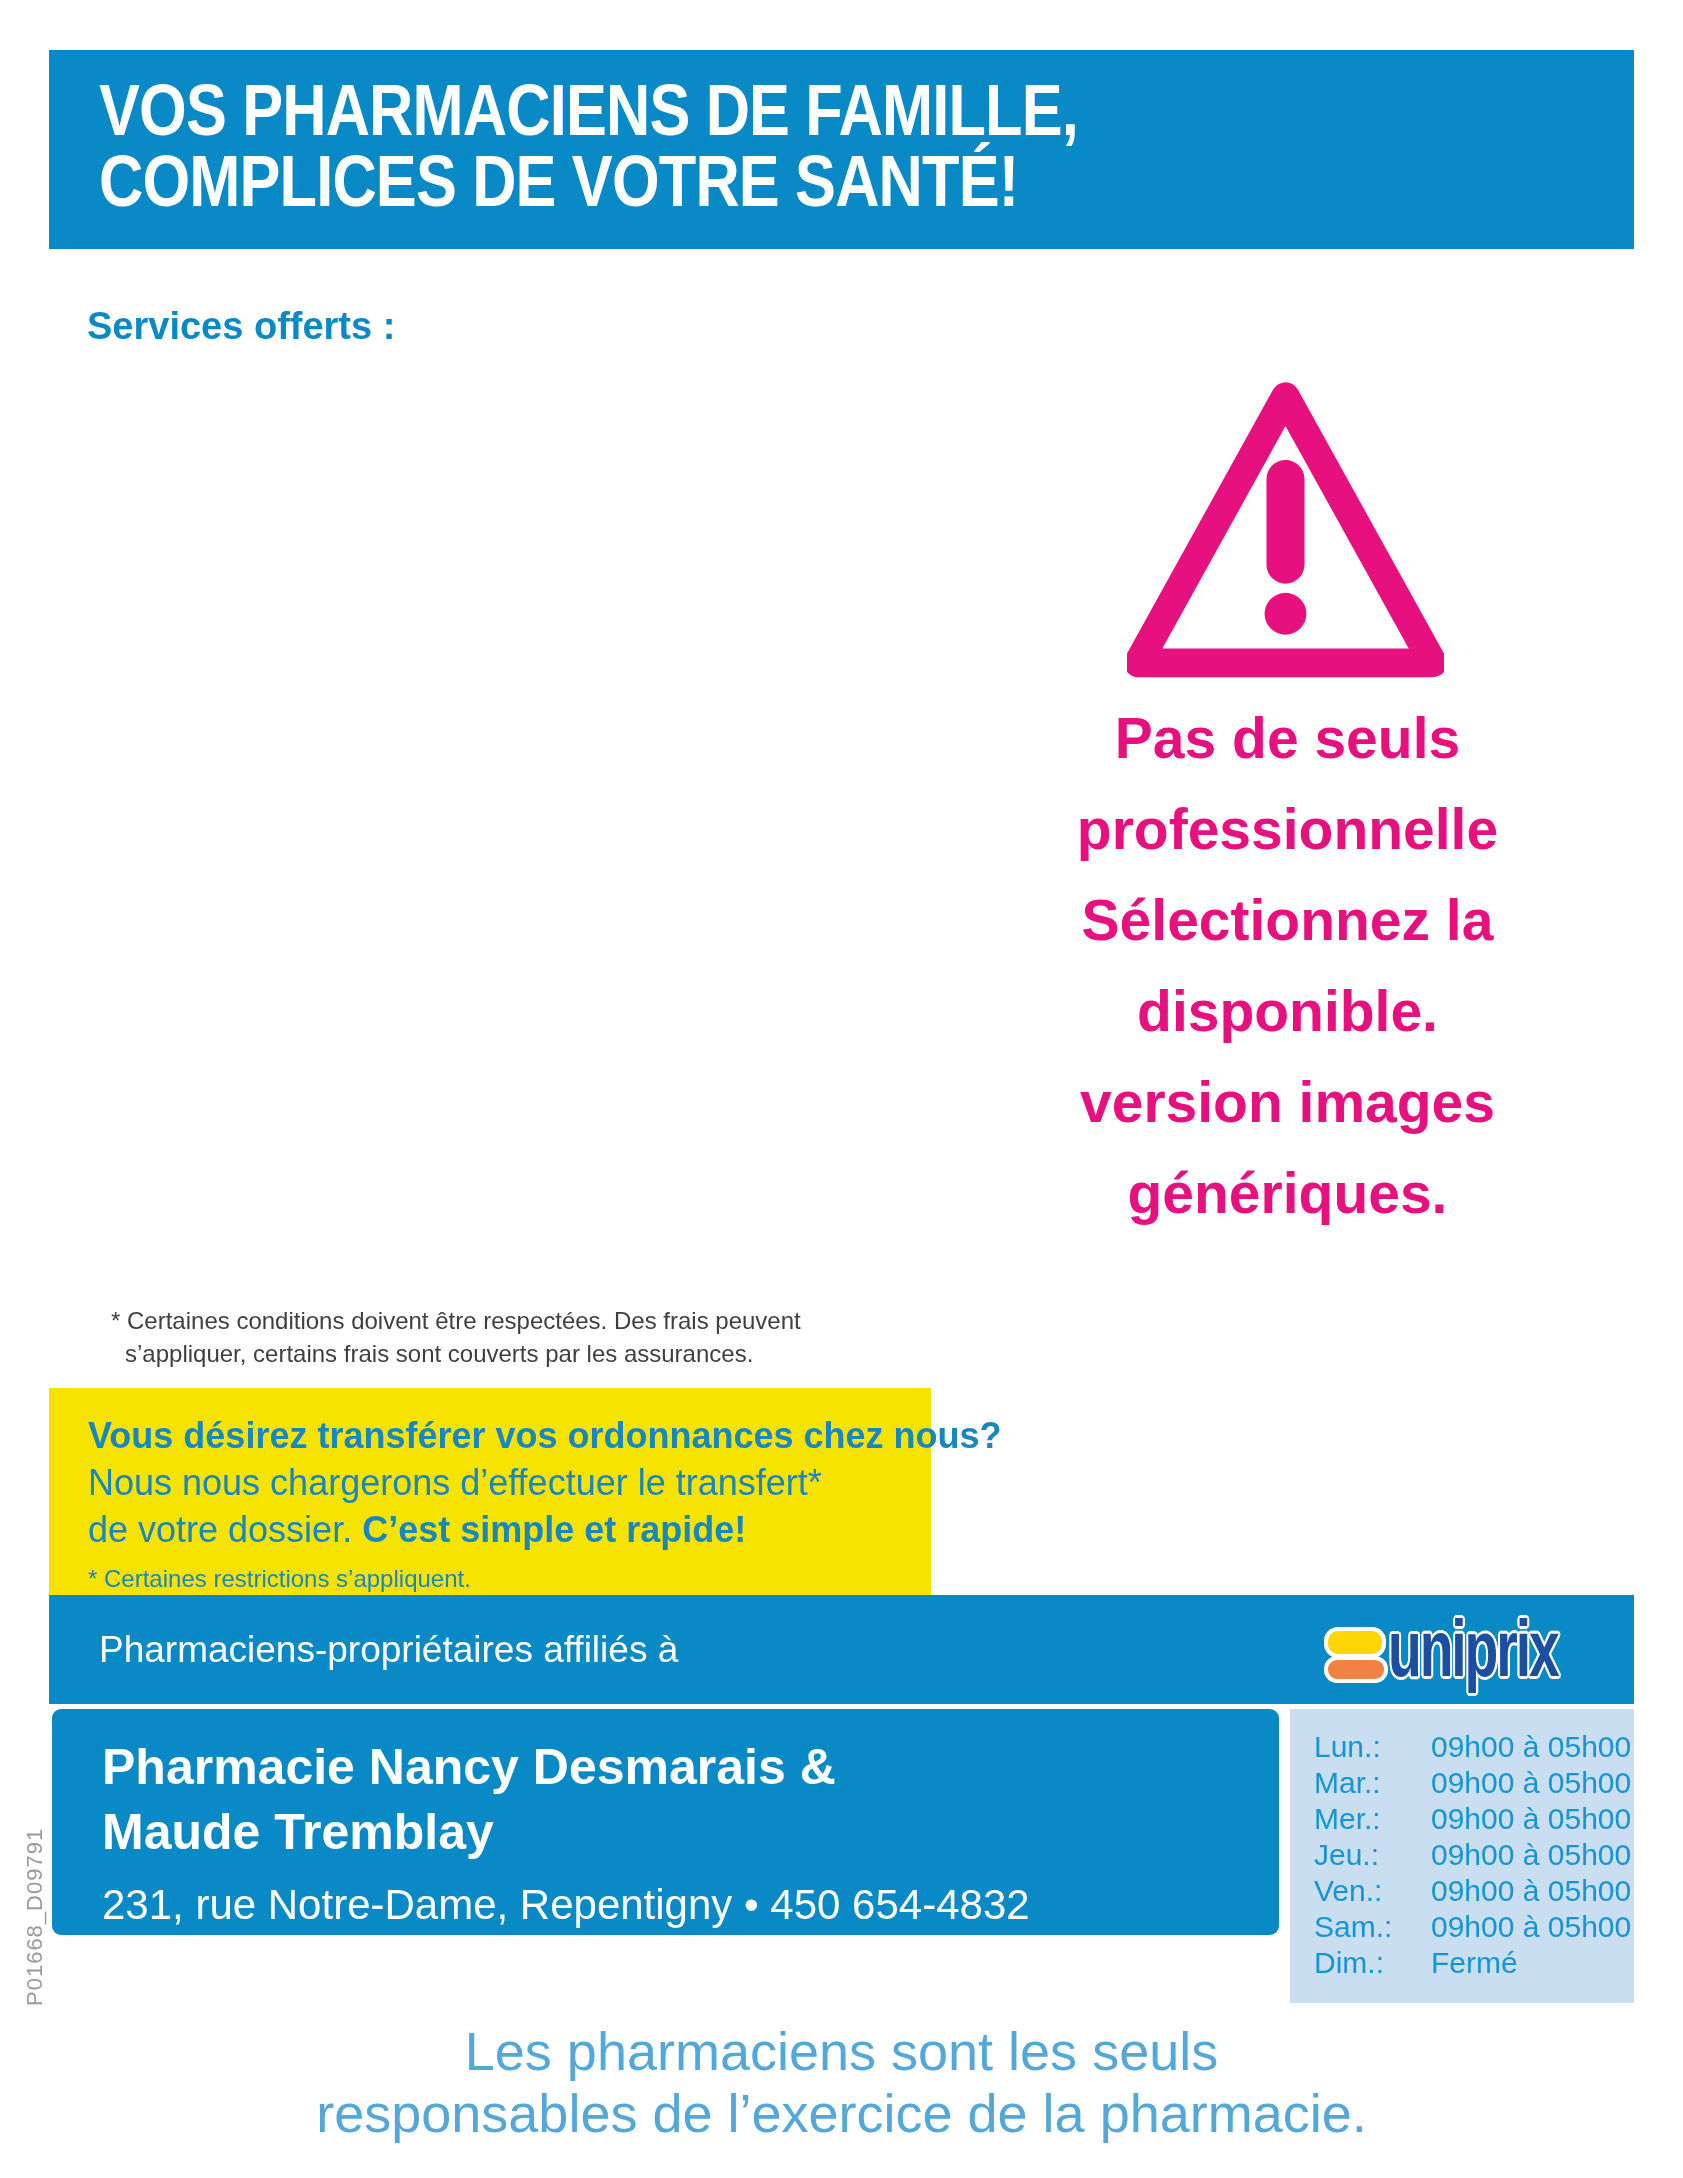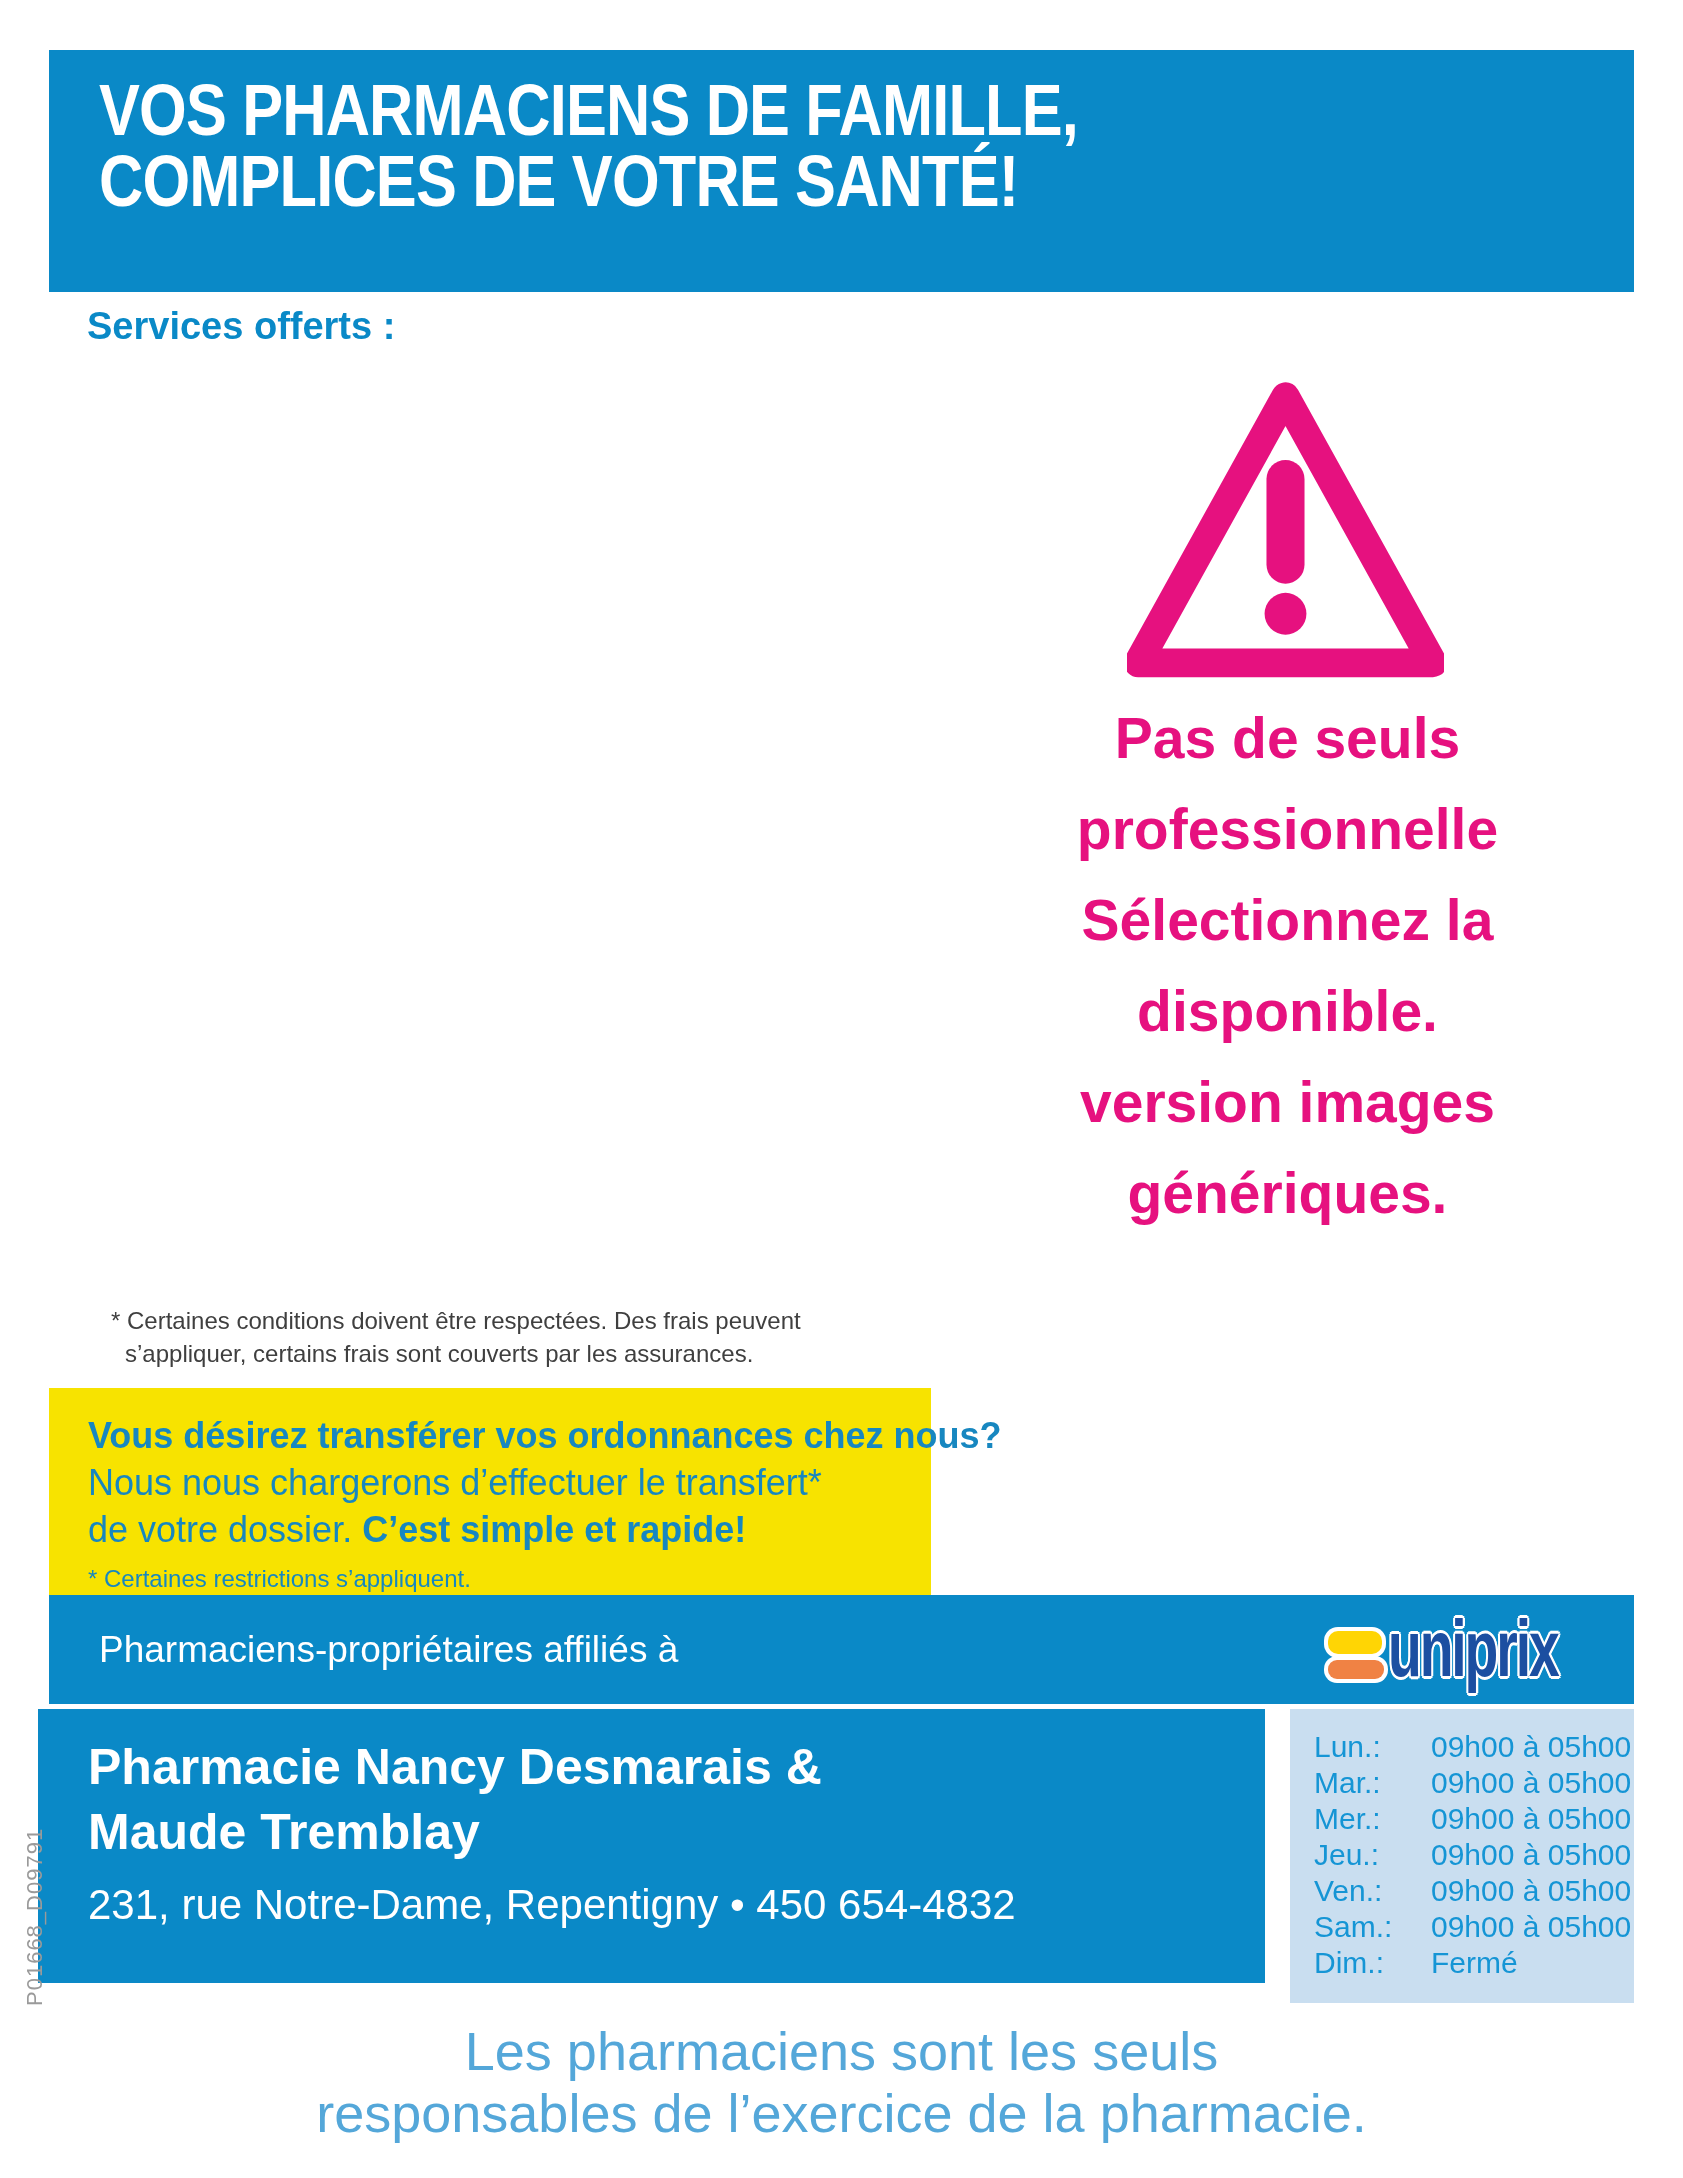--- a/index.html
+++ b/index.html
@@ -15,21 +15,21 @@
     --logo_navy:#1c4fa1;
     --logo_yellow:#ffd504;
     --logo_orange:#f08244;
   }
   html,body{margin:0;padding:0;background:#ffffff;}
   .page{
     position:relative;width:1683px;height:2178px;background:#ffffff;
     overflow:hidden;font-family:"Liberation Sans",sans-serif;
   }
   
-  .header-band{position:absolute;left:49px;top:50px;width:1585px;height:242px;background:var(--brand_blue);}
+  .header-band{position:absolute;left:49px;top:50px;width:1585px;height:199px;background:var(--brand_blue);}
   .header-text{
     position:absolute;left:50px;top:24px;color:#fff;font-size:73px;font-weight:700;
     line-height:71px;letter-spacing:-1px;transform:scaleX(0.84);transform-origin:left top;white-space:nowrap;
   }
   
   .services-label{position:absolute;left:87px;top:305px;font-size:38px;font-weight:700;color:var(--brand_blue);}
   
   .warning-triangle{position:absolute;left:1127px;top:371px;width:317px;height:327px;}
   .no-photo{
     position:absolute;left:941px;top:693px;width:693px;text-align:center;
@@ -49,21 +49,21 @@
   .affil-label{position:absolute;left:50px;top:50%;transform:translateY(-50%);color:#fff;font-size:37px;font-weight:400;white-space:nowrap;}
   .logo-bars{position:absolute;left:1279px;top:36px;width:59px;}
   .logo-bar-y{width:54px;height:23px;border-radius:10px;background:var(--logo_yellow);box-shadow:0 0 0 4px #fff;}
   .logo-bar-o{width:56px;height:19px;border-radius:9px;background:var(--logo_orange);box-shadow:0 0 0 4px #fff;margin-top:6px;}
   .logo-word{
     position:absolute;left:1339px;top:14px;font-size:79px;line-height:79px;font-weight:700;letter-spacing:-3px;
     color:var(--logo_navy);transform:scaleX(0.70);transform-origin:left top;white-space:nowrap;
     text-shadow:-3px 0 0 #fff,3px 0 0 #fff,0 -3px 0 #fff,0 3px 0 #fff,-2px -2px 0 #fff,2px -2px 0 #fff,-2px 2px 0 #fff,2px 2px 0 #fff;
   }
   
-  .pharmacy-block{position:absolute;left:38px;top:1709px;width:1227px;height:274px;background:var(--brand_blue);box-sizing:border-box;padding:26px 0 0 50px;color:#fff;}
+  .pharmacy-block{position:absolute;left:52px;top:1709px;width:1227px;height:226px;background:var(--brand_blue);box-sizing:border-box;padding:26px 0 0 50px;color:#fff;border-radius:9px;}
   .pharmacy-name{font-size:50px;font-weight:700;line-height:65px;white-space:nowrap;}
   .pharmacy-address{font-size:42px;margin-top:16px;white-space:nowrap;}
   
   .hours-panel{position:absolute;left:1290px;top:1709px;width:344px;height:294px;background:var(--panel_bg);box-sizing:border-box;padding:20px 0 0 24px;}
   .hours-row{display:flex;height:36px;font-size:30px;color:var(--panel_text);align-items:center;}
   .hours-day{width:117px;}
   .hours-time{white-space:nowrap;}
   
   .doc-code{
     position:absolute;left:22px;top:1875px;height:131px;width:30px;

